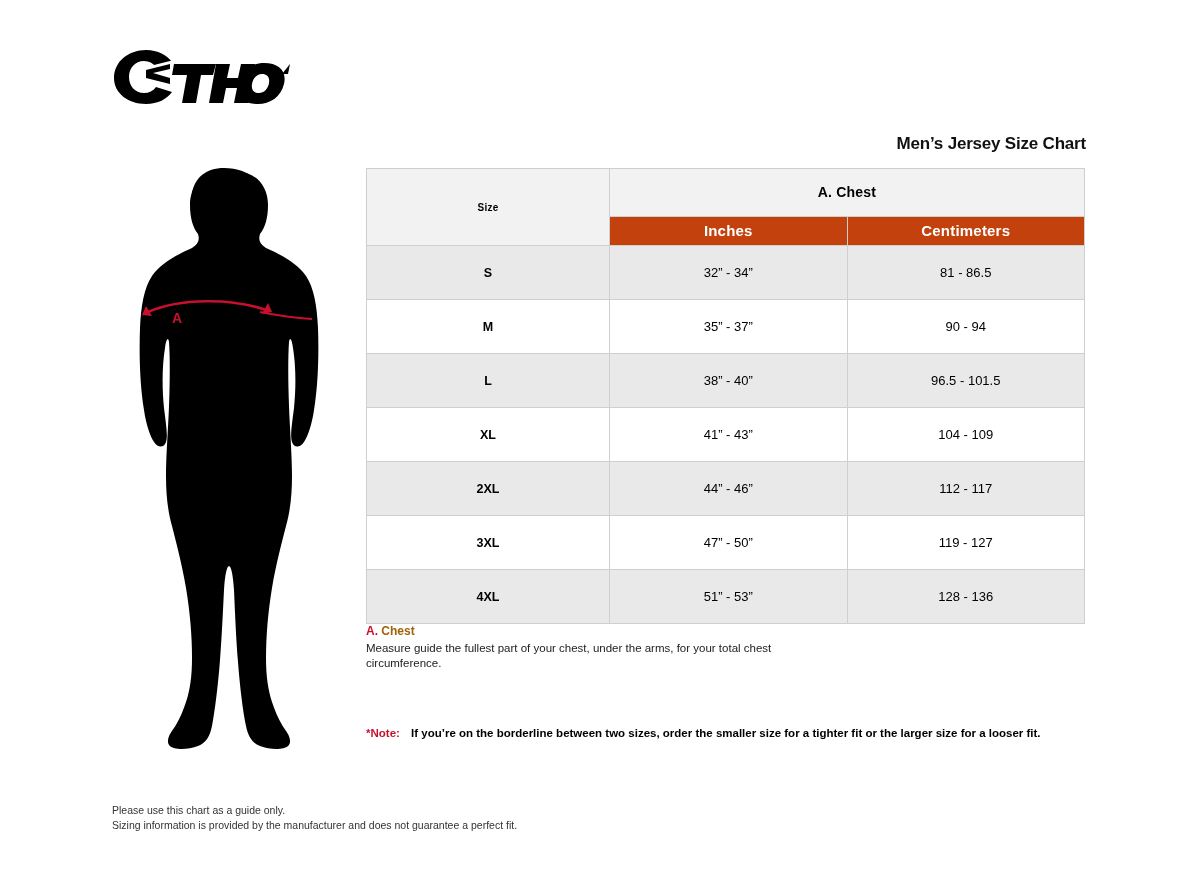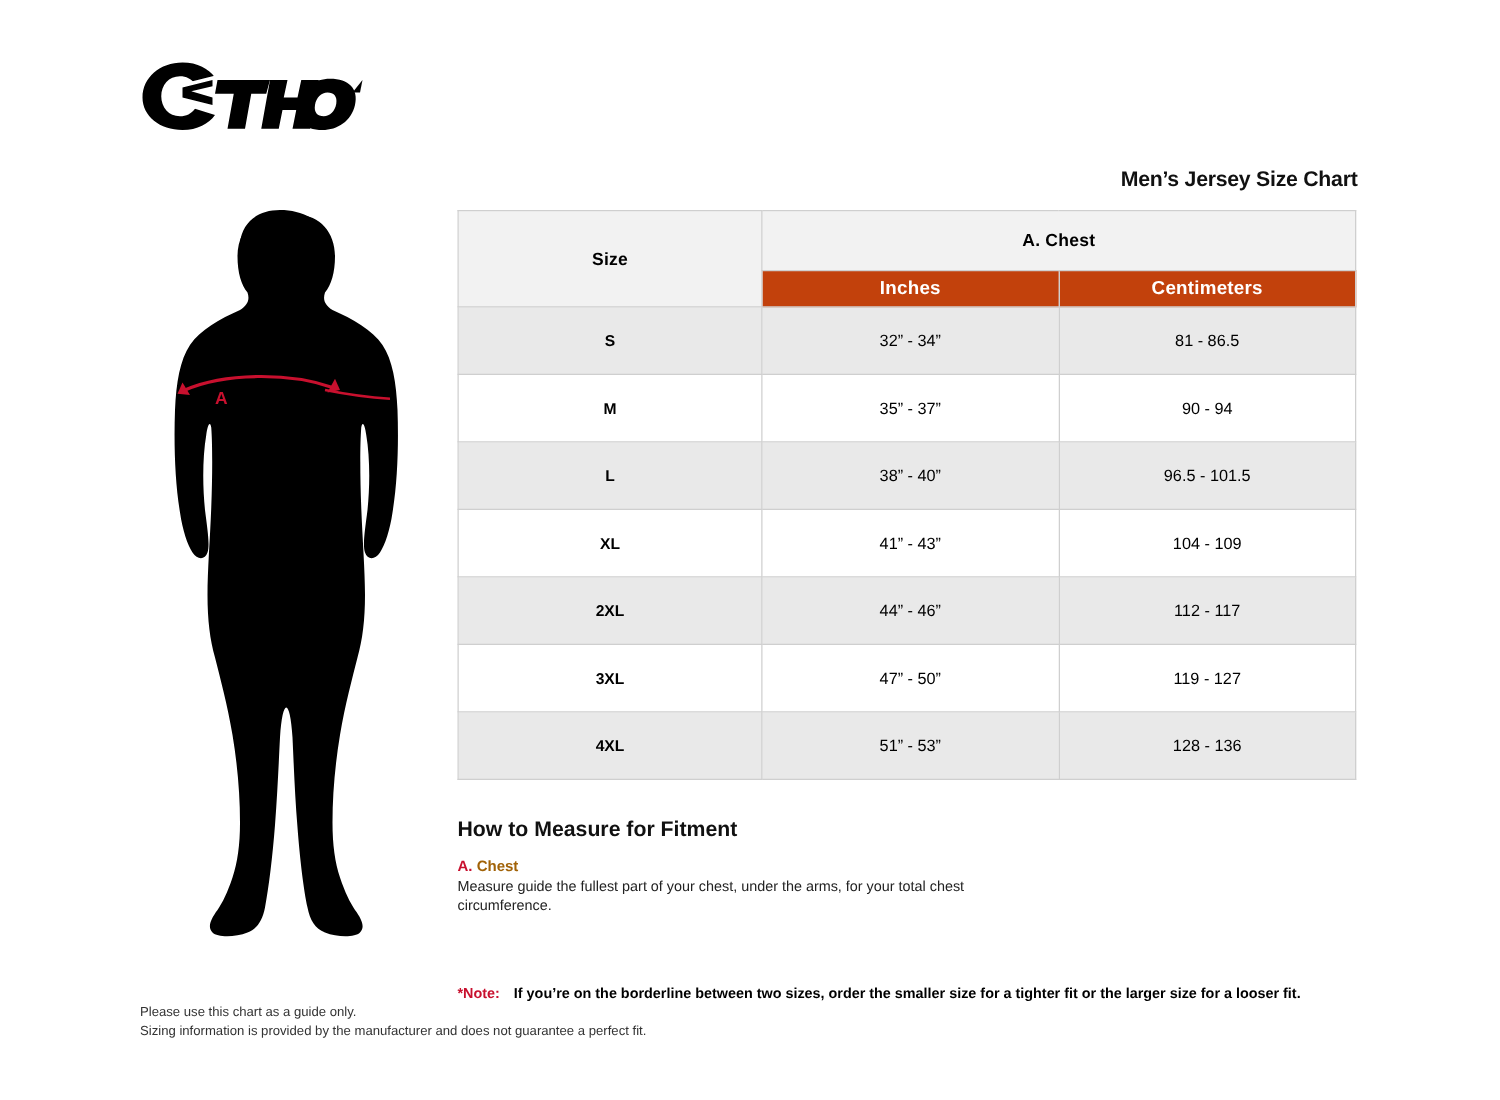--- a/index.html
+++ b/index.html
@@ -60,21 +60,21 @@
   }
   table.size-chart td, table.size-chart th {
     border: 1px solid #cfcfcf;
     text-align: center;
     vertical-align: middle;
   }
   .th-size {
     width: 240px;
     height: 74px;
     background: #f2f2f2;
-    font-size: 14px;
+    font-size: 10px;
     font-weight: bold;
     letter-spacing: 0.2px;
   }
   .th-chest {
     height: 38px;
     background: #f2f2f2;
     font-size: 14px;
     font-weight: bold;
     letter-spacing: 0.2px;
   }
@@ -293,21 +293,20 @@
         <td>119 - 127</td>
       </tr>
       <tr class="shaded">
         <td class="size-cell">4XL</td>
         <td>51” - 53”</td>
         <td>128 - 136</td>
       </tr>
     </tbody>
   </table>
 
-  <h2 class="measure-title">How to Measure for Fitment</h2>
 
   <div class="measure-label">
     <span class="letter">A.</span>
     <span class="word">Chest</span>
   </div>
   <div class="measure-text">Measure guide the fullest part of your chest, under the arms, for your total chest circumference.</div>
 
   <div class="note">
     <span class="note-star">*Note:</span>
     <span class="note-body">If you’re on the borderline between two sizes, order the smaller size for a tighter fit or the larger size for a looser fit.</span>

